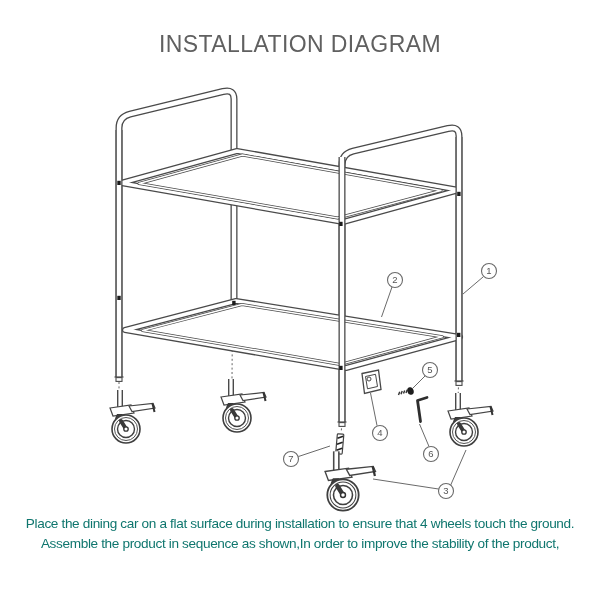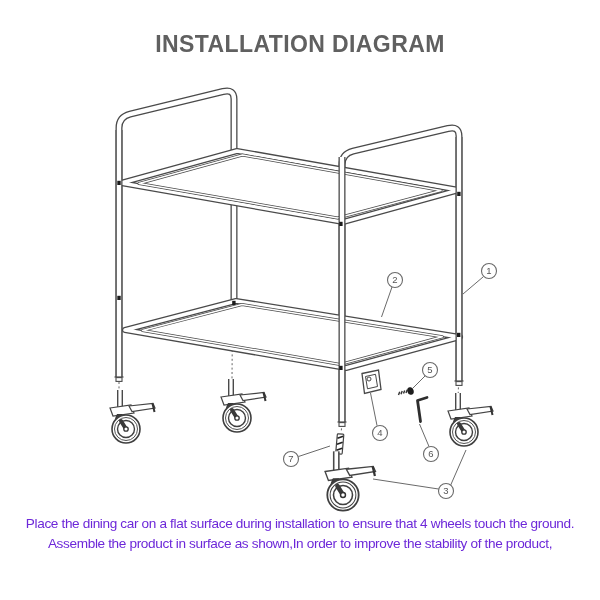--- a/index.html
+++ b/index.html
@@ -1,22 +1,22 @@
 <!DOCTYPE html>
 <html><head>
 <meta charset="utf-8">
 <style>
   html,body{margin:0;padding:0;background:#fff;}
   .page{position:relative;width:600px;height:600px;background:#ffffff;overflow:hidden;
         font-family:"Liberation Sans", sans-serif;}
   .title{position:absolute;top:31px;left:0;width:600px;text-align:center;
-         font-size:23px;font-weight:700;color:#606060;letter-spacing:0.4px;}
+         font-size:23px;font-weight:400;color:#606060;letter-spacing:0.4px;}
   .diagram-svg{position:absolute;left:0;top:0;}
   .footer{position:absolute;top:514px;left:0;width:600px;text-align:center;
-          font-size:13.6px;color:#6d28d9;line-height:20px;letter-spacing:-0.35px;}
+          font-size:13.6px;color:#0f766e;line-height:20px;letter-spacing:-0.35px;}
   .footer div{white-space:nowrap;}
   .td{stroke:#4a4a4a;fill:none;stroke-linejoin:round;}
   .tdf{stroke:#4a4a4a;fill:#ffffff;stroke-linejoin:round;}
   .tw{stroke:#ffffff;fill:none;stroke-linejoin:round;}
   .dash{stroke:#666;stroke-width:1;fill:none;stroke-dasharray:2,2.4;}
   .callout-circle{fill:#fff;stroke:#6a6a6a;stroke-width:1.1;}
   .callout-text{fill:#555;font-size:9.5px;font-family:"Liberation Sans",sans-serif;}
   .leader{stroke:#6a6a6a;stroke-width:1;fill:none;}
 </style>
 </head>
@@ -196,15 +196,15 @@
         <g>
           <line x1="298.5" y1="456.5" x2="330" y2="446" class="leader"></line>
           <circle cx="291" cy="459" r="7.5" class="callout-circle"></circle>
           <text x="291" y="462.4" text-anchor="middle" class="callout-text">7</text>
         </g>
       </g>
   </svg>
 
   <div class="footer">
     <div>Place the dining car on a flat surface during installation to ensure that 4 wheels touch the ground.</div>
-    <div>Assemble the product in surface as shown,In order to improve the stability of the product,</div>
+    <div>Assemble the product in sequence as shown,In order to improve the stability of the product,</div>
   </div>
 </div>
 
 </body></html>

